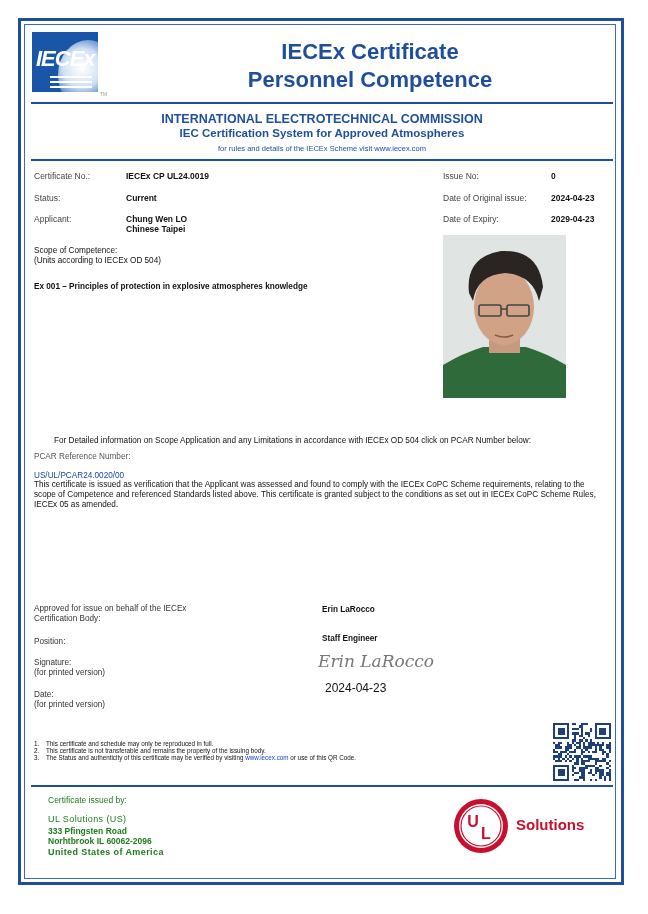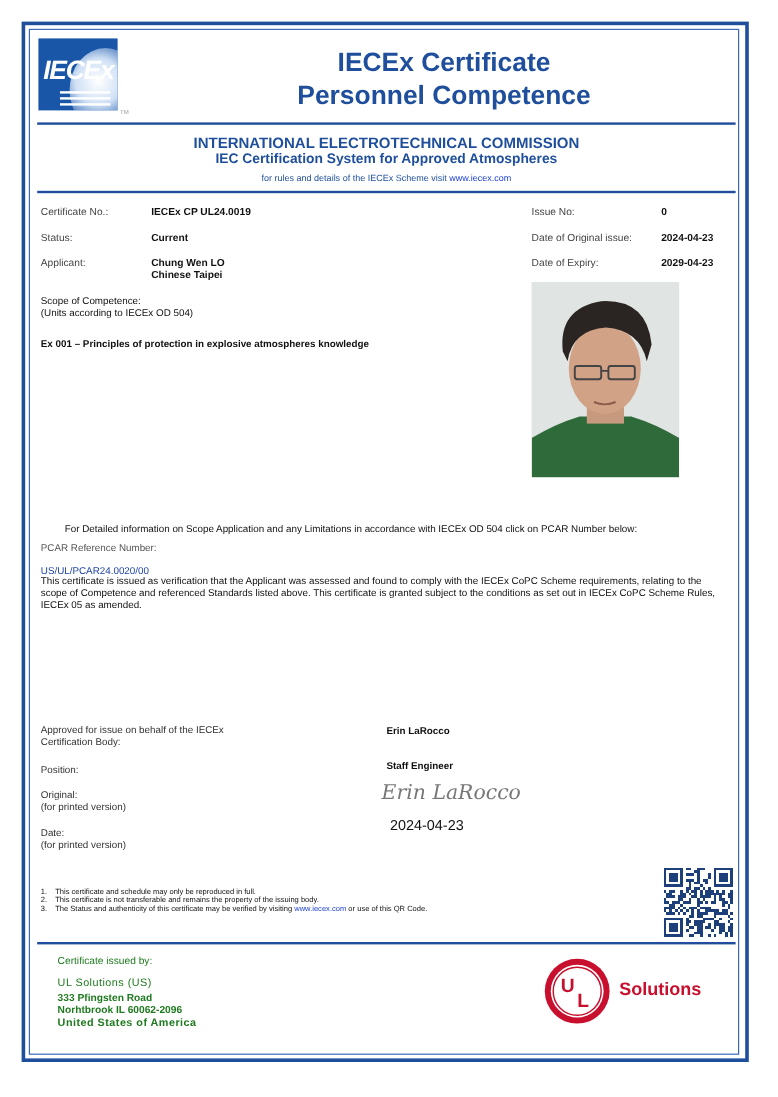--- a/index.html
+++ b/index.html
@@ -110,21 +110,21 @@
 <div class="abs body" style="left:34px;top:604px;color:#333;">
   <div>Approved for issue on behalf of the IECEx</div>
   <div>Certification Body:</div>
 </div>
 <div class="abs body" style="left:322px;top:605px;font-weight:bold;">Erin LaRocco</div>
 
 <div class="abs body" style="left:34px;top:637px;color:#333;">Position:</div>
 <div class="abs body" style="left:322px;top:634px;font-weight:bold;">Staff Engineer</div>
 
 <div class="abs body" style="left:34px;top:658px;color:#333;">
-  <div>Original:</div>
+  <div>Signature:</div>
   <div>(for printed version)</div>
 </div>
 <div class="abs sig">Erin LaRocco</div>
 
 <div class="abs body" style="left:34px;top:690px;color:#333;">
   <div>Date:</div>
   <div>(for printed version)</div>
 </div>
 <div class="abs sigdate">2024-04-23</div>
 

